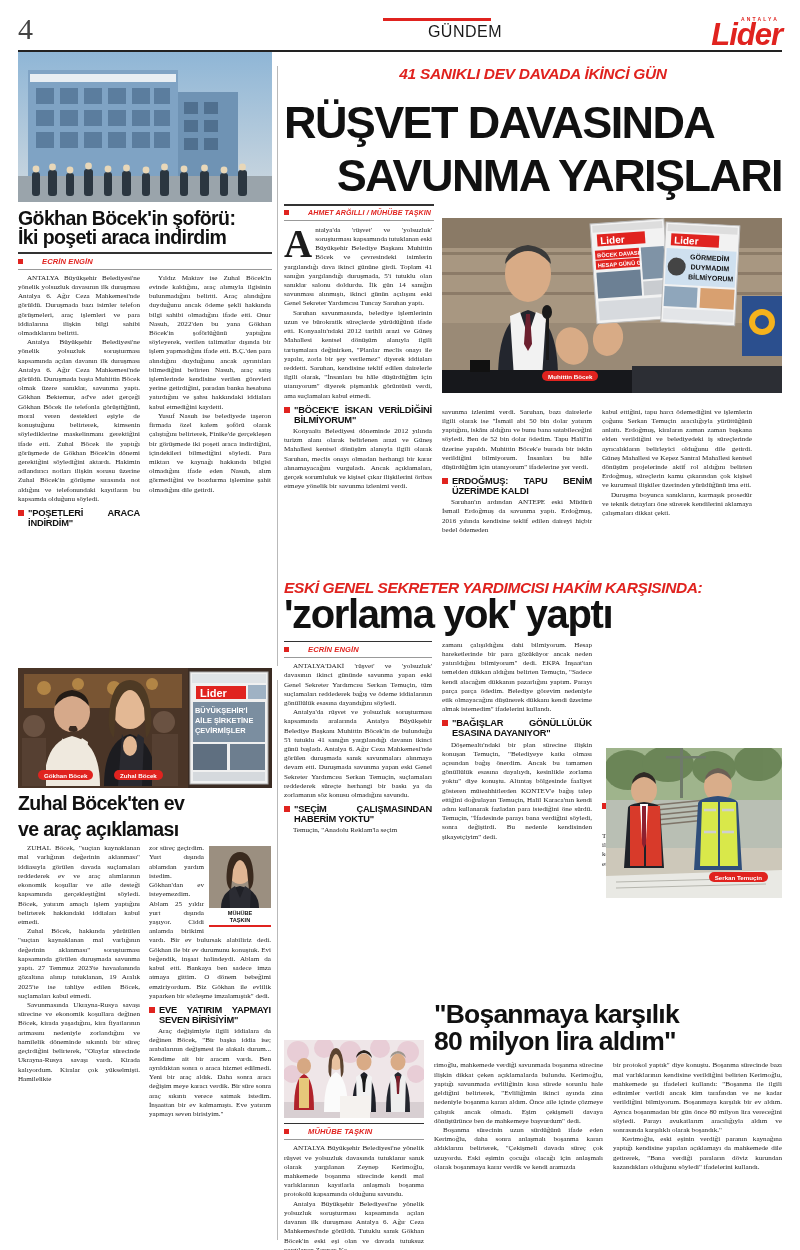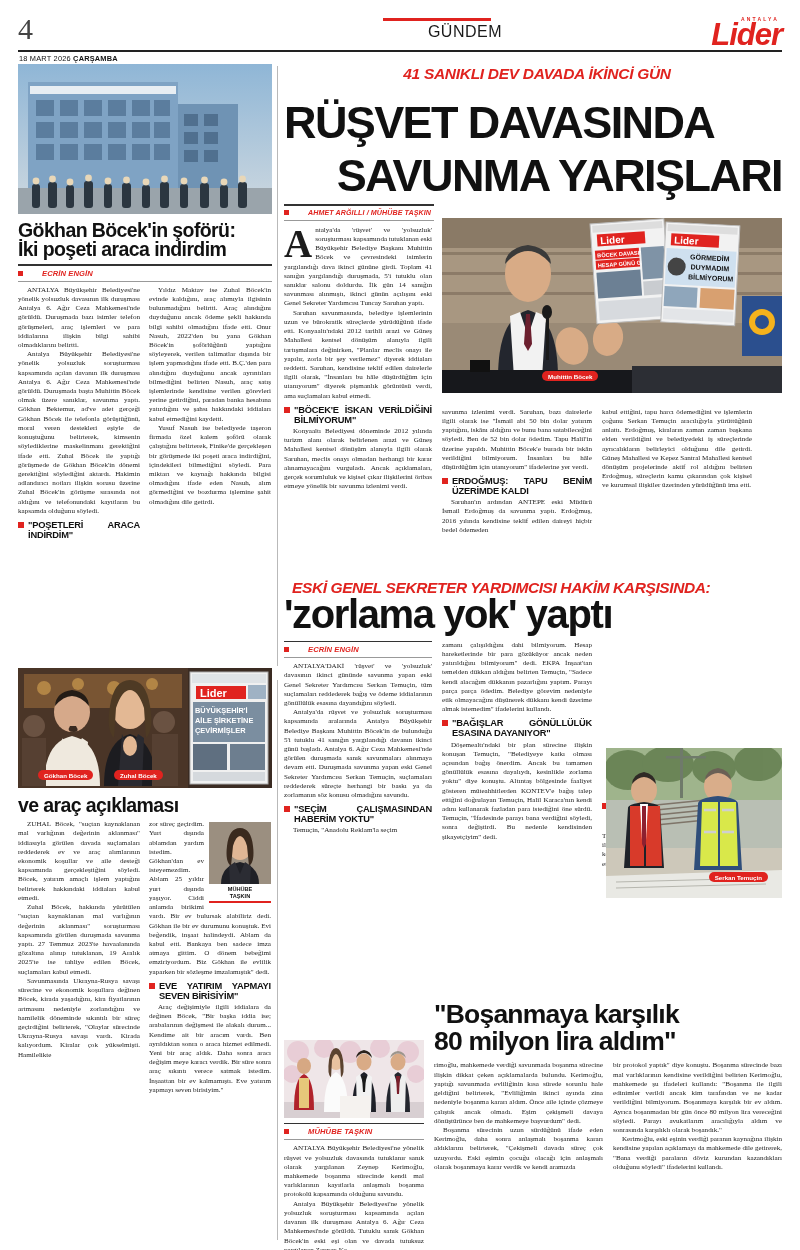--- a/index.html
+++ b/index.html
@@ -13,36 +13,36 @@
   .dateline{position:absolute;left:1px;top:42px;font-family:"Liberation Sans",sans-serif;font-size:7.4px;letter-spacing:.2px;color:#111;}
   .dateline b{font-weight:700;}
   .section-wrap{position:absolute;left:354px;top:6px;text-align:right;width:130px;}
   .section-bar{width:108px;height:3px;background:#e0231f;margin:0 auto 2px auto;}
   .section-name{font-family:"Liberation Sans",sans-serif;font-size:16px;letter-spacing:.5px;color:#1a1a1a;font-weight:400;}
   .logo{position:absolute;right:0;top:4px;text-align:right;}
   .logo-sub{font-family:"Liberation Sans",sans-serif;font-size:5px;letter-spacing:2.2px;color:#e0231f;font-weight:700;margin-right:3px;}
   .logo-main{font-family:"Liberation Sans",sans-serif;font-size:31px;font-weight:700;color:#e0231f;line-height:.82;letter-spacing:-1px;font-style:italic;}
 
   
-  .kicker{font-family:"Liberation Sans",sans-serif;font-weight:700;color:#e0231f;font-style:italic;margin-left:8px;}
+  .kicker{font-family:"Liberation Sans",sans-serif;font-weight:700;color:#e0231f;font-style:italic;}
   .hl{font-family:"Liberation Sans",sans-serif;font-weight:700;color:#111;line-height:.93;letter-spacing:-.6px;}
   .byline{font-family:"Liberation Sans",sans-serif;font-size:7.6px;font-weight:700;font-style:italic;color:#e0231f;letter-spacing:.1px;display:flex;align-items:center;gap:19px;}
   .byline .sq{width:5px;height:5px;background:#e0231f;display:inline-block;}
   .rule-thin{height:1px;background:#999;width:100%;}
   .rule-med{height:1.4px;background:#333;width:100%;}
   .col-txt{font-family:"Liberation Serif",serif;font-size:7.1px;line-height:1.30;text-align:justify;color:#1c1c1c;hyphens:auto;}
   .col-txt p{margin:0;text-indent:9px;}
   .col-txt p.lead{text-indent:9px;}
   .subhead{font-family:"Liberation Sans",sans-serif;font-size:9.3px;font-weight:700;color:#111;line-height:1.08;margin:4px 0 2px 0;display:flex;gap:4px;align-items:flex-start;letter-spacing:-.2px;}
   .subhead .sq{width:6px;height:6px;background:#e0231f;flex:0 0 auto;margin-top:2px;}
   .photo{position:relative;overflow:hidden;background:#b9c3cb;}
   .cap{position:absolute;font-family:"Liberation Sans",sans-serif;font-size:6.2px;font-weight:700;color:#fff;background:#e0231f;padding:1.5px 6px;border-radius:7px;white-space:nowrap;}
 
   
-  .left-col{position:absolute;left:18px;top:64px;width:254px;}
+  .left-col{position:absolute;left:18px;top:52px;width:254px;}
   .lead-photo{width:254px;height:150px;}
   .l-hl{font-size:19.5px;margin:7px 0 0 0;}
   .l-byline-row{margin-top:6px;}
   .left-body{display:flex;gap:9px;margin-top:4px;}
   .left-body .c{width:122px;}
 
   
   .zuhal-block{position:absolute;left:18px;top:668px;width:254px;}
   .z-photo{width:254px;height:120px;}
   .z-hl{font-size:19.5px;margin-top:6px;}
@@ -240,20 +240,21 @@
       <div class="m-colB col-txt" style="padding-top:182px;">
         <p style="text-indent:0;">savunma izlenimi verdi. Saruhan, bazı dairelerle ilgili olarak ise "İsmail abi 50 bin dolar yatırım yaptığını, iskânı aldığını ve bunu bana satabileceğini söyledi. Ben de 52 bin dolar ödedim. Tapu Halil'in üzerine yapıldı. Muhittin Böcek'e burada bir iskân verildiğini bilmiyorum. İnsanları bu hâle düşürdüğüm için utanıyorum" ifadelerine yer verdi.</p>
         <div class="subhead">
           <span class="sq"></span>
           <span>ERDOĞMUŞ: TAPU BENİM ÜZERİMDE KALDI</span>
         </div>
         <p>Saruhan'ın ardından ANTEPE eski Müdürü İsmail Erdoğmuş da savunma yaptı. Erdoğmuş, 2016 yılında kendisine teklif edilen daireyi hiçbir bedel ödemeden</p>
       </div>
       <div class="m-colC col-txt" style="padding-top:182px;">
         <p style="text-indent:0;">kabul ettiğini, tapu harcı ödemediğini ve işlemlerin çoğunu Serkan Temuçin aracılığıyla yürüttüğünü anlattı. Erdoğmuş, kiraların zaman zaman başkana elden verildiğini ve belediyedeki iş süreçlerinde ayrıcalıkların belirleyici olduğunu dile getirdi. Güneş Mahallesi ve Kepez Santral Mahallesi kentsel dönüşüm projelerinde aktif rol aldığını belirten Erdoğmuş, süreçlerin kamu çıkarından çok kişisel ve kurumsal ilişkiler üzerinden yürüdüğünü ima etti.</p>
+        <p>Duruşma boyunca sanıkların, karmaşık prosedür ve teknik detayları öne sürerek kendilerini aklamaya çalışmaları dikkat çekti.</p>
       </div>
     </div>
   </div>
 
   <div class="photo main-photo">
     <svg width="340" height="175" viewBox="0 0 340 175" preserveAspectRatio="none">
       <rect width="340" height="175" fill="#9a8a76"></rect>
       <rect x="0" y="0" width="340" height="105" fill="#a89781"></rect>
       <rect x="0" y="0" width="340" height="30" fill="#8a7a66"></rect>
       <g fill="#7a6a58" opacity=".6">
@@ -452,20 +453,21 @@
           <text x="5" y="61" font-family="Liberation Sans, sans-serif" font-size="7.4" font-weight="bold" fill="#fff">ÇEVİRMİŞLER</text>
           <rect x="3" y="72" width="34" height="26" fill="#5f6f80"></rect>
           <rect x="40" y="72" width="35" height="26" fill="#6d7e8f"></rect>
           <rect x="3" y="100" width="72" height="9" fill="#d5d9dd"></rect>
         </g>
       </svg>
       <div class="cap" style="left:20px;bottom:8px;">Gökhan Böcek</div>
       <div class="cap" style="left:96px;bottom:8px;">Zuhal Böcek</div>
     </div>
 
+    <div class="hl z-hl">Zuhal Böcek'ten ev</div>
     <div class="hl z-hl" style="margin-top:8px;">ve araç açıklaması</div>
 
     <div class="z-body">
       <div class="c col-txt">
         <p class="lead">ZUHAL Böcek, "suçtan kaynaklanan mal varlığının değerinin aklanması" iddiasıyla görülen davada suçlamaları reddederek ev ve araç alımlarının ekonomik koşullar ve aile desteği kapsamında gerçekleştiğini söyledi. Böcek, yatırım amaçlı işlem yaptığını belirterek hakkındaki iddiaları kabul etmedi.</p>
         <p>Zuhal Böcek, hakkında yürütülen "suçtan kaynaklanan mal varlığının değerinin aklanması" soruşturması kapsamında görülen duruşmada savunma yaptı. 27 Temmuz 2023'te havaalanında gözaltına alınıp tutuklanan, 19 Aralık 2025'te ise tahliye edilen Böcek, suçlamaları kabul etmedi.</p>
         <p>Savunmasında Ukrayna-Rusya savaşı sürecine ve ekonomik koşullara değinen Böcek, kirada yaşadığını, kira fiyatlarının artmasını nedeniyle zorlandığını ve hamilelik döneminde sıkıntılı bir süreç geçirdiğini belirterek, "Olaylar sürecinde Ukrayna-Rusya savaşı vardı. Kirada kalıyordum. Kiralar çok yükselmişti. Hamilelikte</p>
       </div>
       <div class="c col-txt">
         <div class="author-chip">
@@ -546,18 +548,18 @@
   <div class="sec3">
     <div class="hl s3-hl">"Boşanmaya karşılık</div>
     <div class="hl s3-hl" style="margin-top:1px;">80 milyon lira aldım"</div>
     <div class="s3-grid">
       <div class="s3-col col-txt">
         <p style="text-indent:0;">rimoğlu, mahkemede verdiği savunmada boşanma sürecine ilişkin dikkat çeken açıklamalarda bulundu. Kerimoğlu, yaptığı savunmada evliliğinin kısa sürede sorunlu hale geldiğini belirterek, "Evliliğimin ikinci ayında zina nedeniyle boşanma kararı aldım. Önce aile içinde çözmeye çalıştık ancak olmadı. Eşim çekişmeli davaya dönüştürünce ben de mahkemeye başvurdum" dedi.</p>
         <p>Boşanma sürecinin uzun sürdüğünü ifade eden Kerimoğlu, daha sonra anlaşmalı boşanma kararı aldıklarını belirterek, "Çekişmeli davada süreç çok uzuyordu. Eski eşimin çocuğu olacağı için anlaşmalı olarak boşanmaya karar verdik ve kendi aramızda</p>
       </div>
       <div class="s3-col col-txt">
         <p style="text-indent:0;">bir protokol yaptık" diye konuştu. Boşanma sürecinde bazı mal varlıklarının kendisine verildiğini belirten Kerimoğlu, mahkemede şu ifadeleri kullandı: "Boşanma ile ilgili edinimler verildi ancak kim tarafından ve ne kadar verildiğini bilmiyorum. Boşanmaya karşılık bir ev aldım. Ayrıca boşanmadan bir gün önce 80 milyon lira vereceğini söyledi. Parayı avukatlarım aracılığıyla aldım ve sonrasında karşılıklı olarak boşandık."</p>
-        <p>Kerimoğlu, eski eşinin verdiği paranın kaynağına ilişkin kendisine yapılan açıklamayı da mahkemede dile getirerek, "Bana verdiği paraların döviz kurundan kazandıkları olduğunu söyledi" ifadelerini kullandı.</p>
+        <p>Kerimoğlu, eski eşinin verdiği paranın kaynağına yaptığı kendisine yapılan açıklamayı da mahkemede dile getirerek, "Bana verdiği paraların döviz kurundan kazandıkları olduğunu söyledi" ifadelerini kullandı.</p>
       </div>
     </div>
   </div>
 
 </div>
 
 </body></html>

